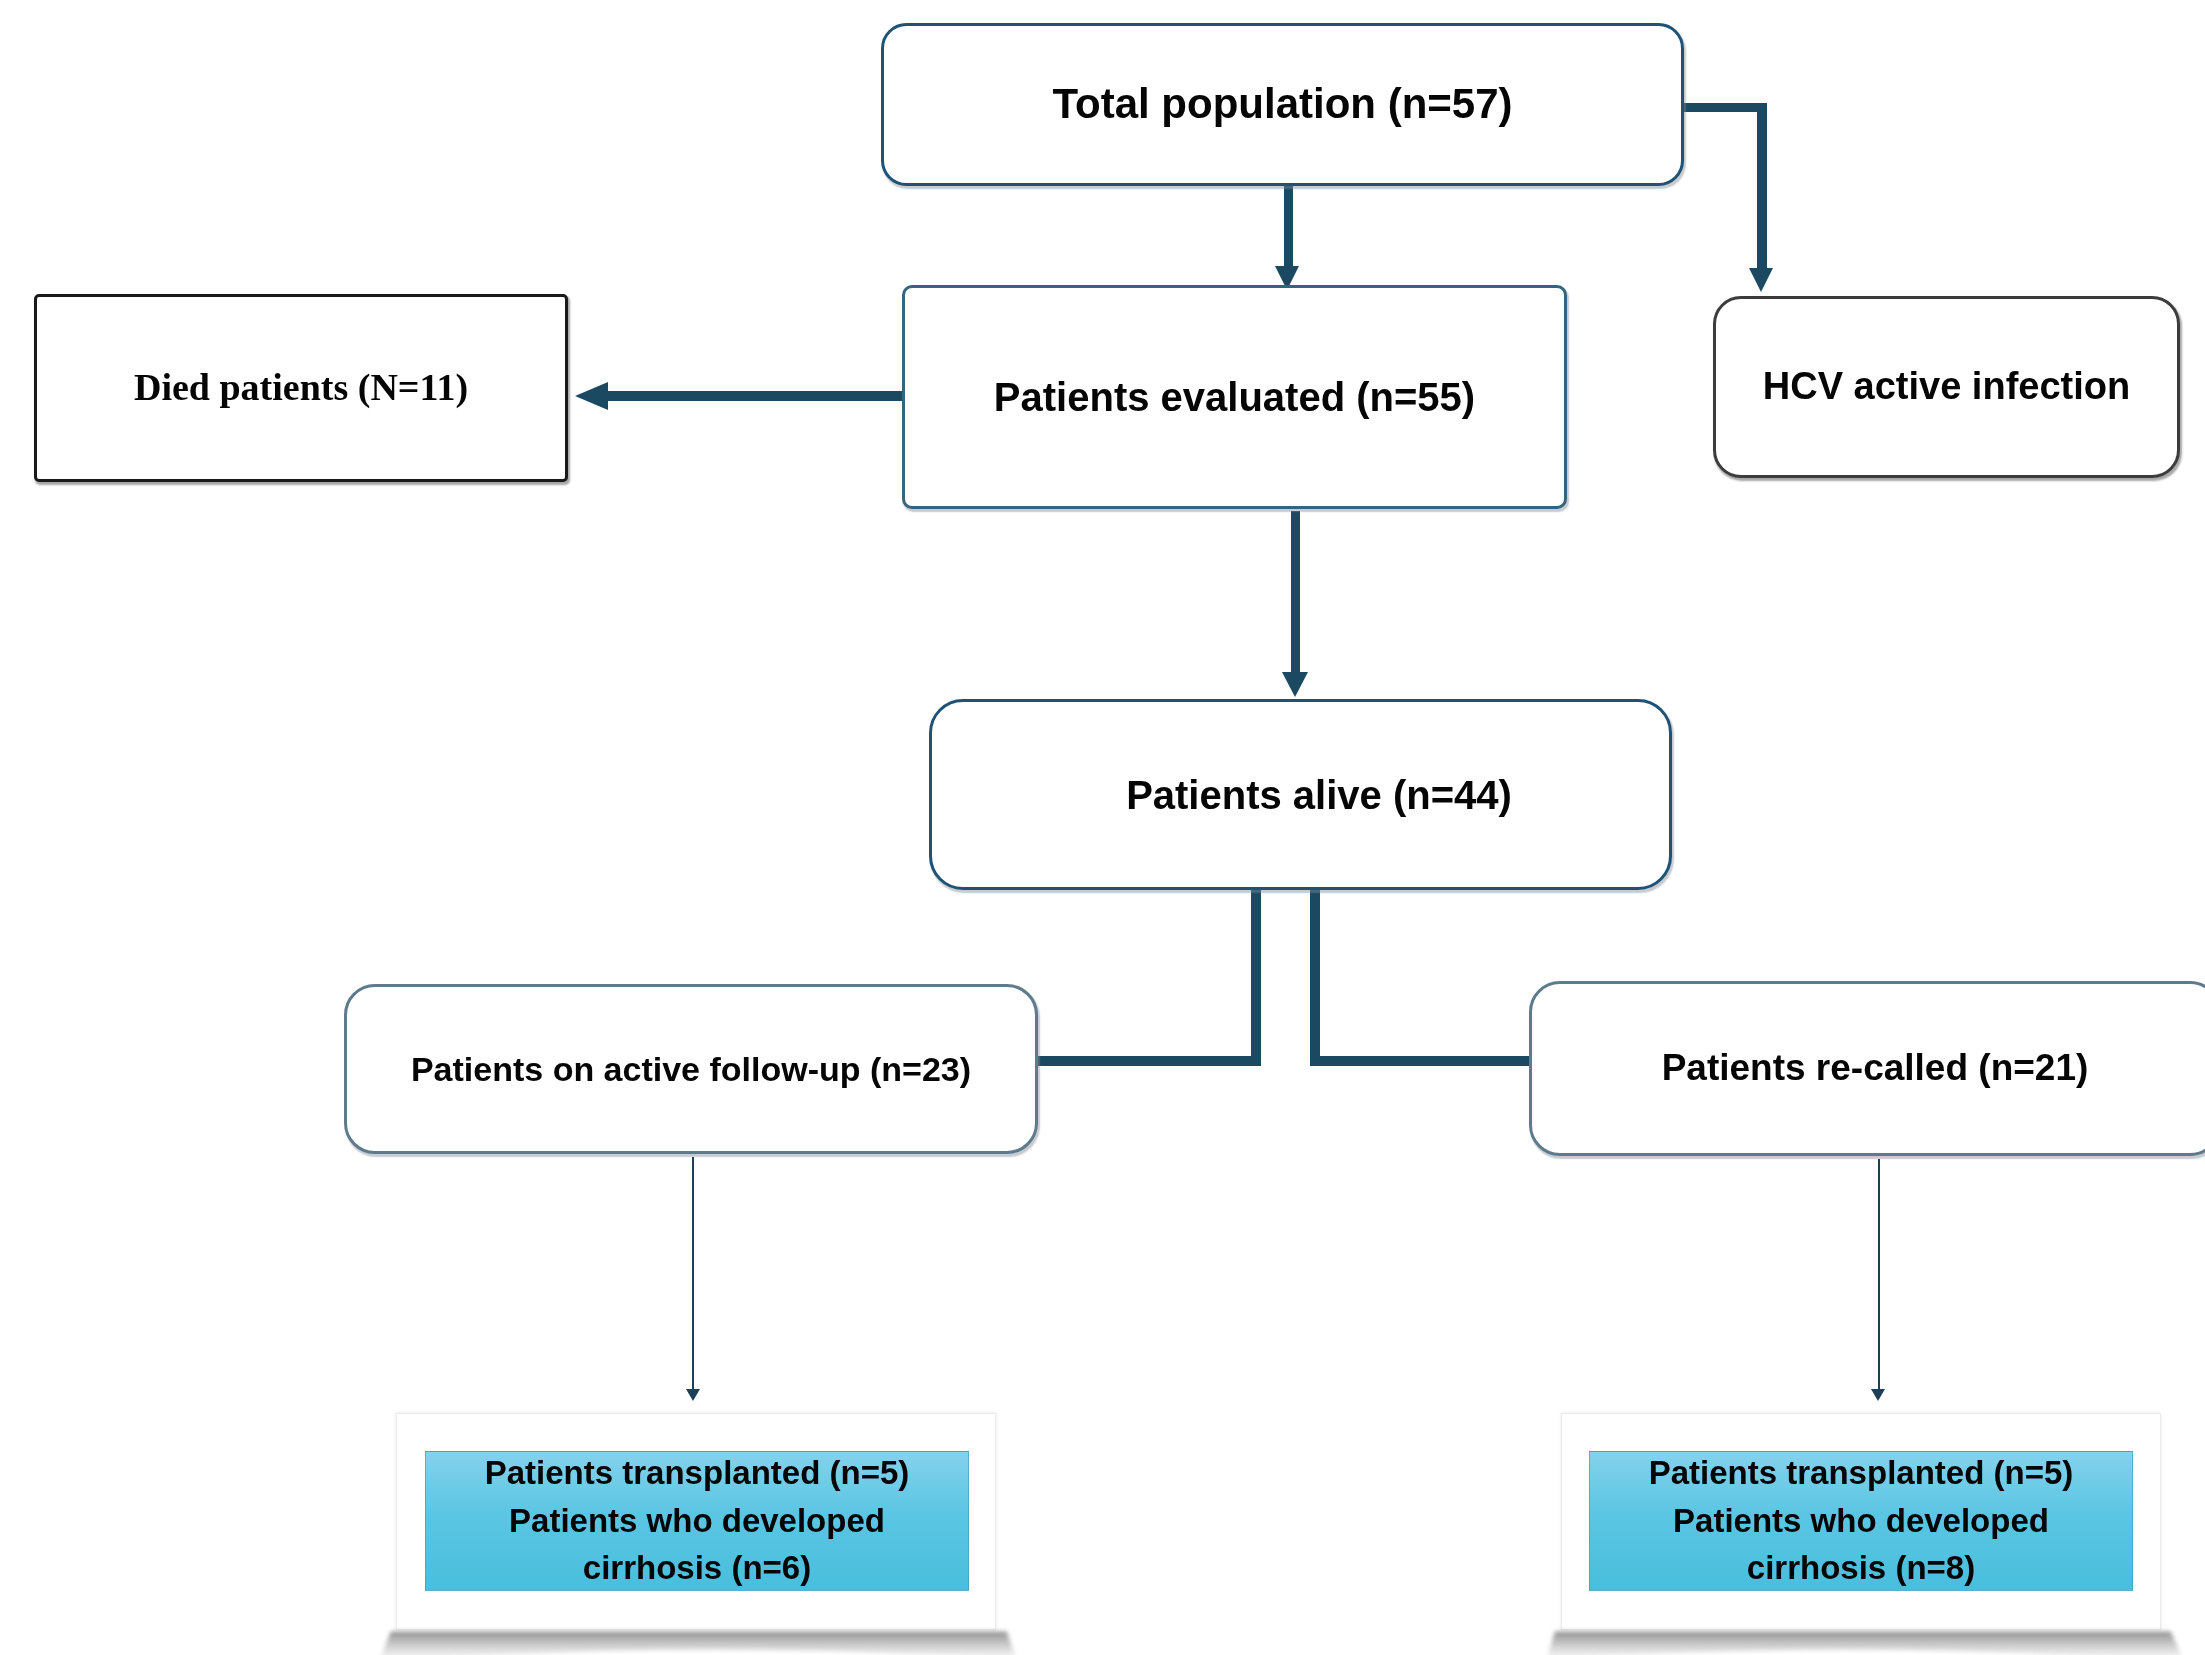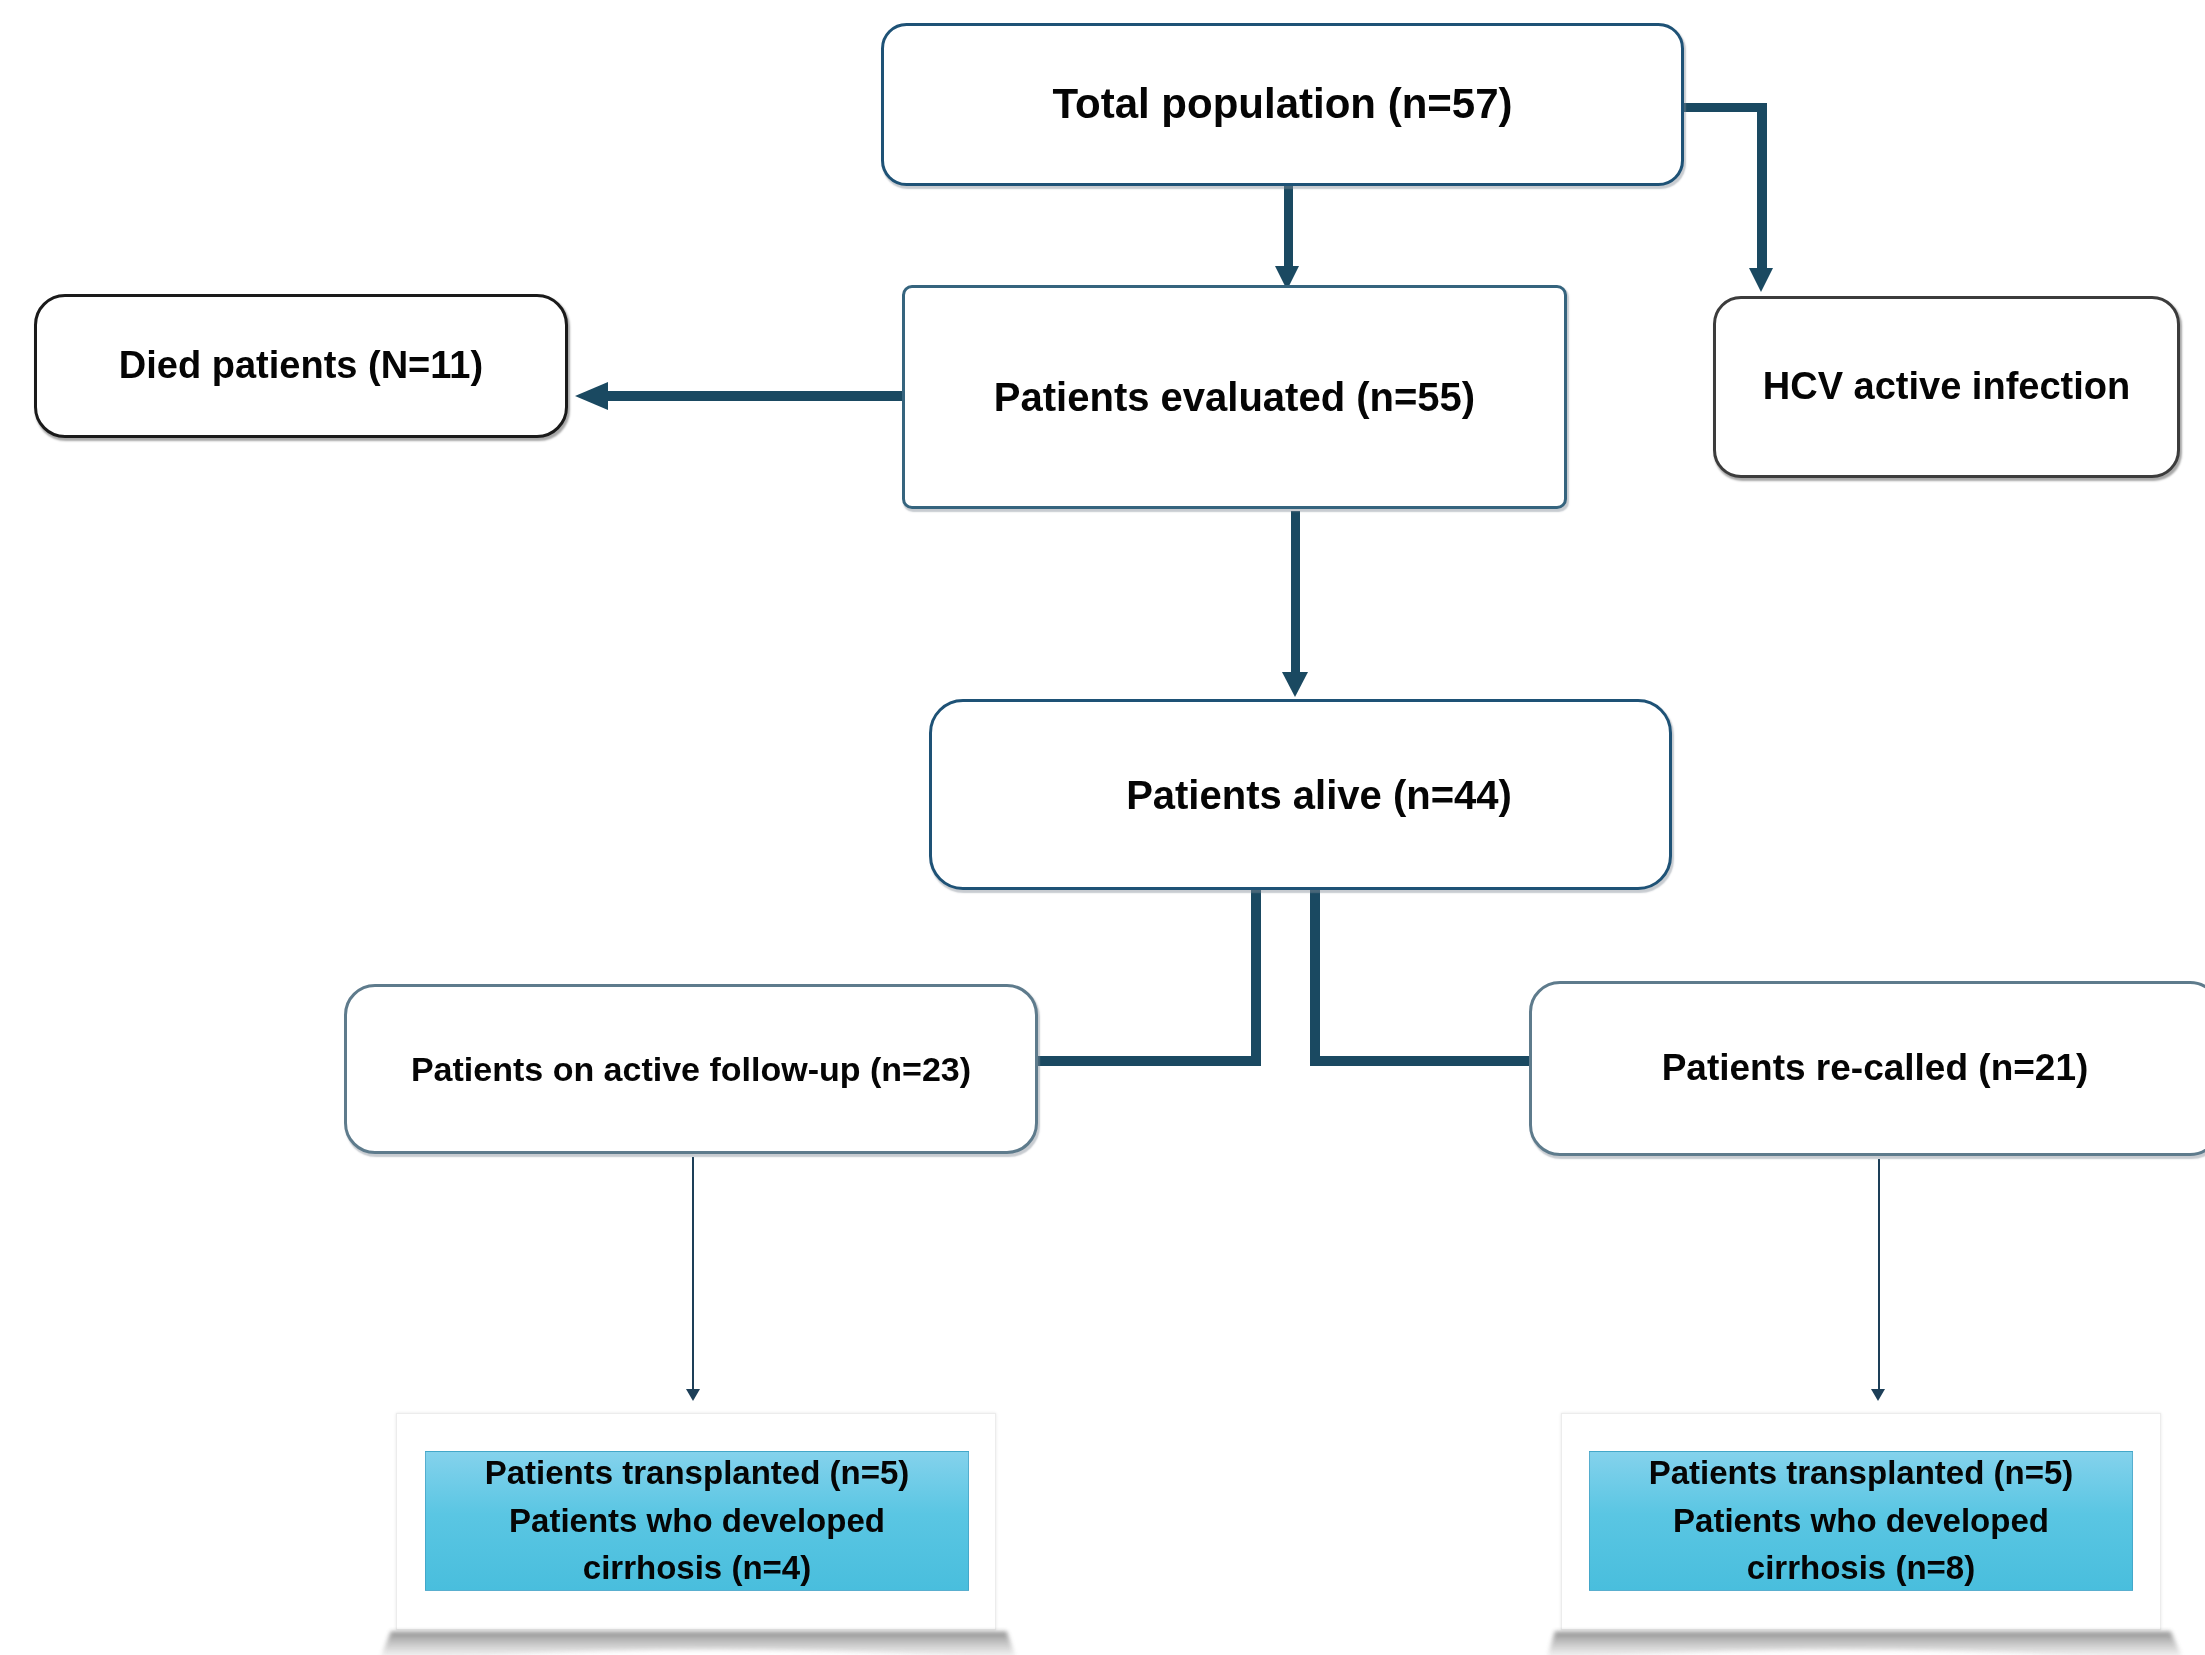--- a/index.html
+++ b/index.html
@@ -27,23 +27,24 @@
     left:881px;top:22.6px;width:803px;height:163px;
     border:3.5px solid #1e5276;border-radius:25.5px;font-size:42px;
     box-shadow:1.4px 2.1px 1.4px rgba(130,140,150,0.45);
   }
   #node-evaluated{
     left:902px;top:285px;width:665px;height:224px;
     border:3.5px solid #35647e;border-radius:10px;font-size:40px;
     box-shadow:1.4px 2.1px 1.4px rgba(130,140,150,0.45);
   }
   #node-died{
-    left:34px;top:294px;width:534px;height:144px;
-    border:3.5px solid #1a1a1a;border-radius:31px;font-size:38px;
+    left:34px;top:294px;width:534px;height:188px;
+    border:3.5px solid #1a1a1a;border-radius:5px;font-size:38px;
     box-shadow:1.4px 2.8px 2.1px rgba(0,0,0,0.35);
+    font-family:Liberation Serif, serif;
   }
   #node-hcv{
     left:1713px;top:296px;width:467px;height:182px;
     border:3.5px solid #3c3c3c;border-radius:28px;font-size:38px;
     box-shadow:1.4px 2.8px 2.1px rgba(0,0,0,0.35);
   }
   #node-alive{
     left:929px;top:699px;width:743px;height:191px;
     border:3.5px solid #1e5276;border-radius:34px;font-size:40px;
     box-shadow:1.4px 2.1px 1.4px rgba(130,140,150,0.45);
@@ -167,21 +168,21 @@
   </div>
 
   <div class="node" id="node-recalled">
     <span>Patients re-called (n=21)</span>
   </div>
 
   <div class="frame" id="frame-left"></div>
   <div class="highlight" id="highlight-left">
     <span>Patients transplanted (n=5)</span>
     <span>Patients who developed</span>
-    <span>cirrhosis (n=4)</span>
+    <span>cirrhosis (n=6)</span>
   </div>
   <svg class="swoosh" id="swoosh-left" viewBox="0 0 900 62">
     <defs>
       <linearGradient id="sg1" x1="0" y1="0" x2="0" y2="1">
         <stop offset="0" stop-color="#5a5a5a" stop-opacity="0.8"></stop>
         <stop offset="0.55" stop-color="#9a9a9a" stop-opacity="0.45"></stop>
         <stop offset="1" stop-color="#cfcfcf" stop-opacity="0"></stop>
       </linearGradient>
     </defs>
     <path d="M14,2 L884,2 L898,42 Q450,12 -4,46 Z" fill="url(#sg1)"></path>

